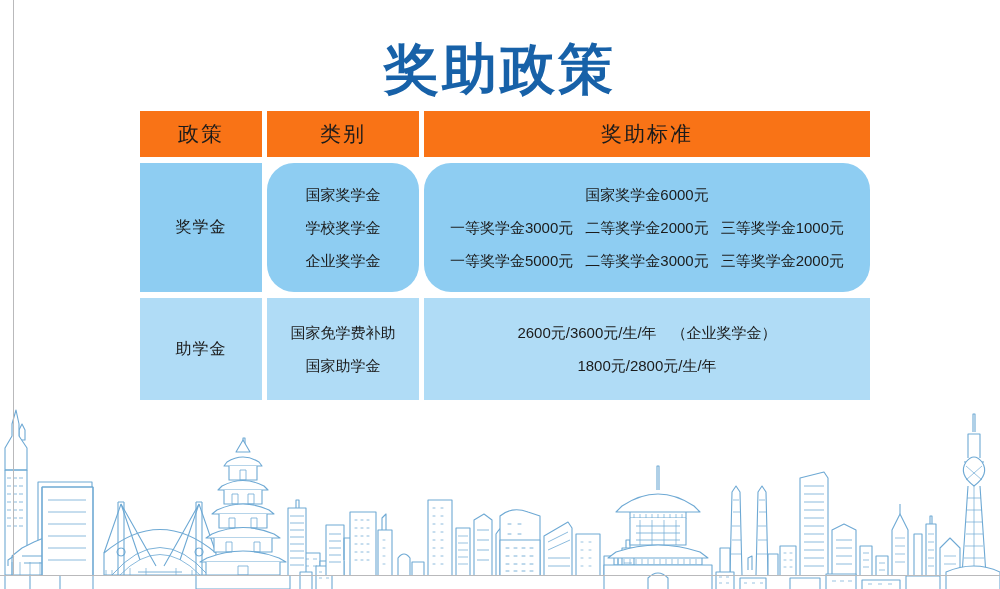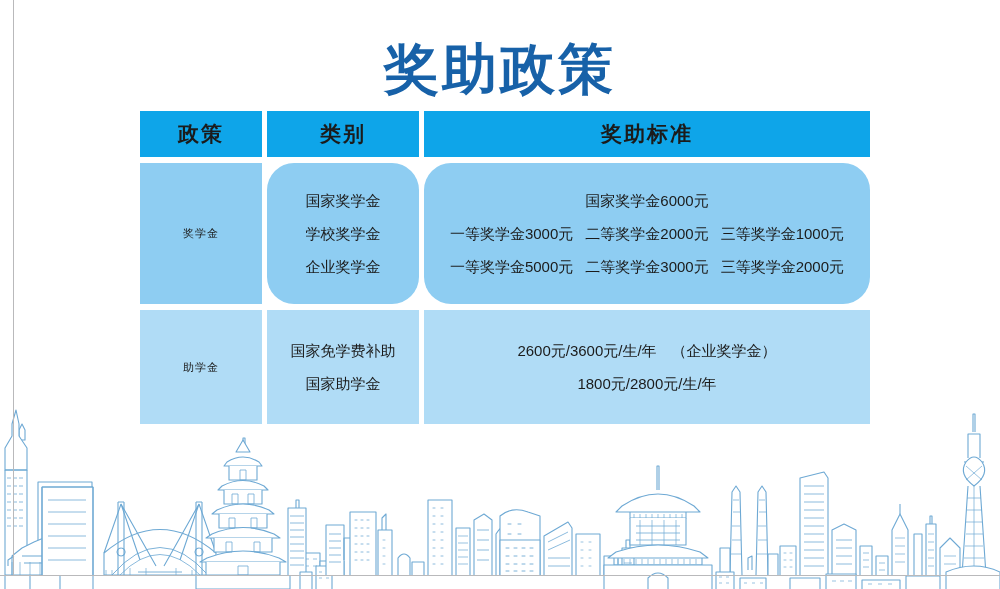--- a/index.html
+++ b/index.html
@@ -64,43 +64,43 @@
     padding: 0;
     vertical-align: middle;
     text-align: center;
     color: #1b1b1b;
   }
 
   .col-policy { width: 122px; }
   .col-type   { width: 152px; }
 
   .hdr {
-    background: #0ea5e9;
+    background: #f97316;
     height: 46px;
     font-size: 21px;
-    font-weight: bold;
+    font-weight: normal;
     letter-spacing: 2px;
   }
 
   .band-dark  { background: #8ecdf2; }
   .band-light { background: #b0dcf6; }
 
   .cell-policy {
-    font-size: 11px;
+    font-size: 16px;
     letter-spacing: 1px;
   }
   .cell-type {
     font-size: 15px;
     line-height: 33px;
     padding: 9px 0 !important;
   }
   .cell-std {
     font-size: 15px;
     line-height: 33px;
-    padding: 21px 0 !important;
+    padding: 15px 0 !important;
   }
   .cell-type .line,
   .cell-std .line {
     display: block;
     white-space: nowrap;
   }
   .cell-std .line .gap { display: inline-block; width: 12px; }
 
   .row-scholarship .cell-type,
   .row-scholarship .cell-std { height: 86px; border-radius: 27px; }

